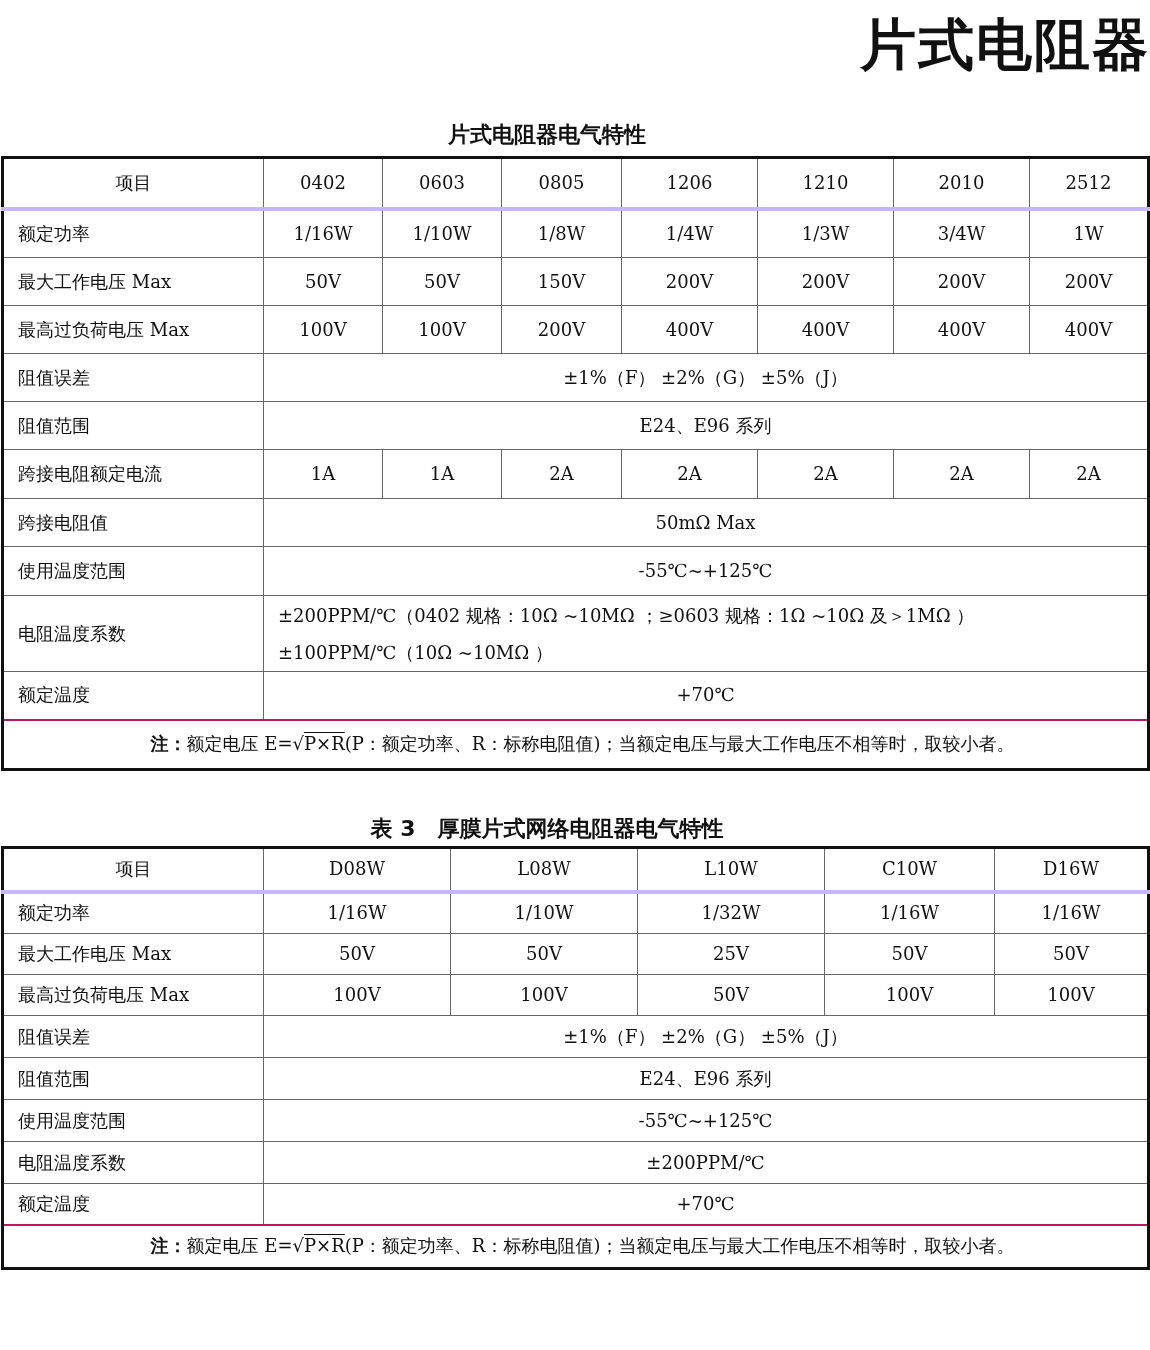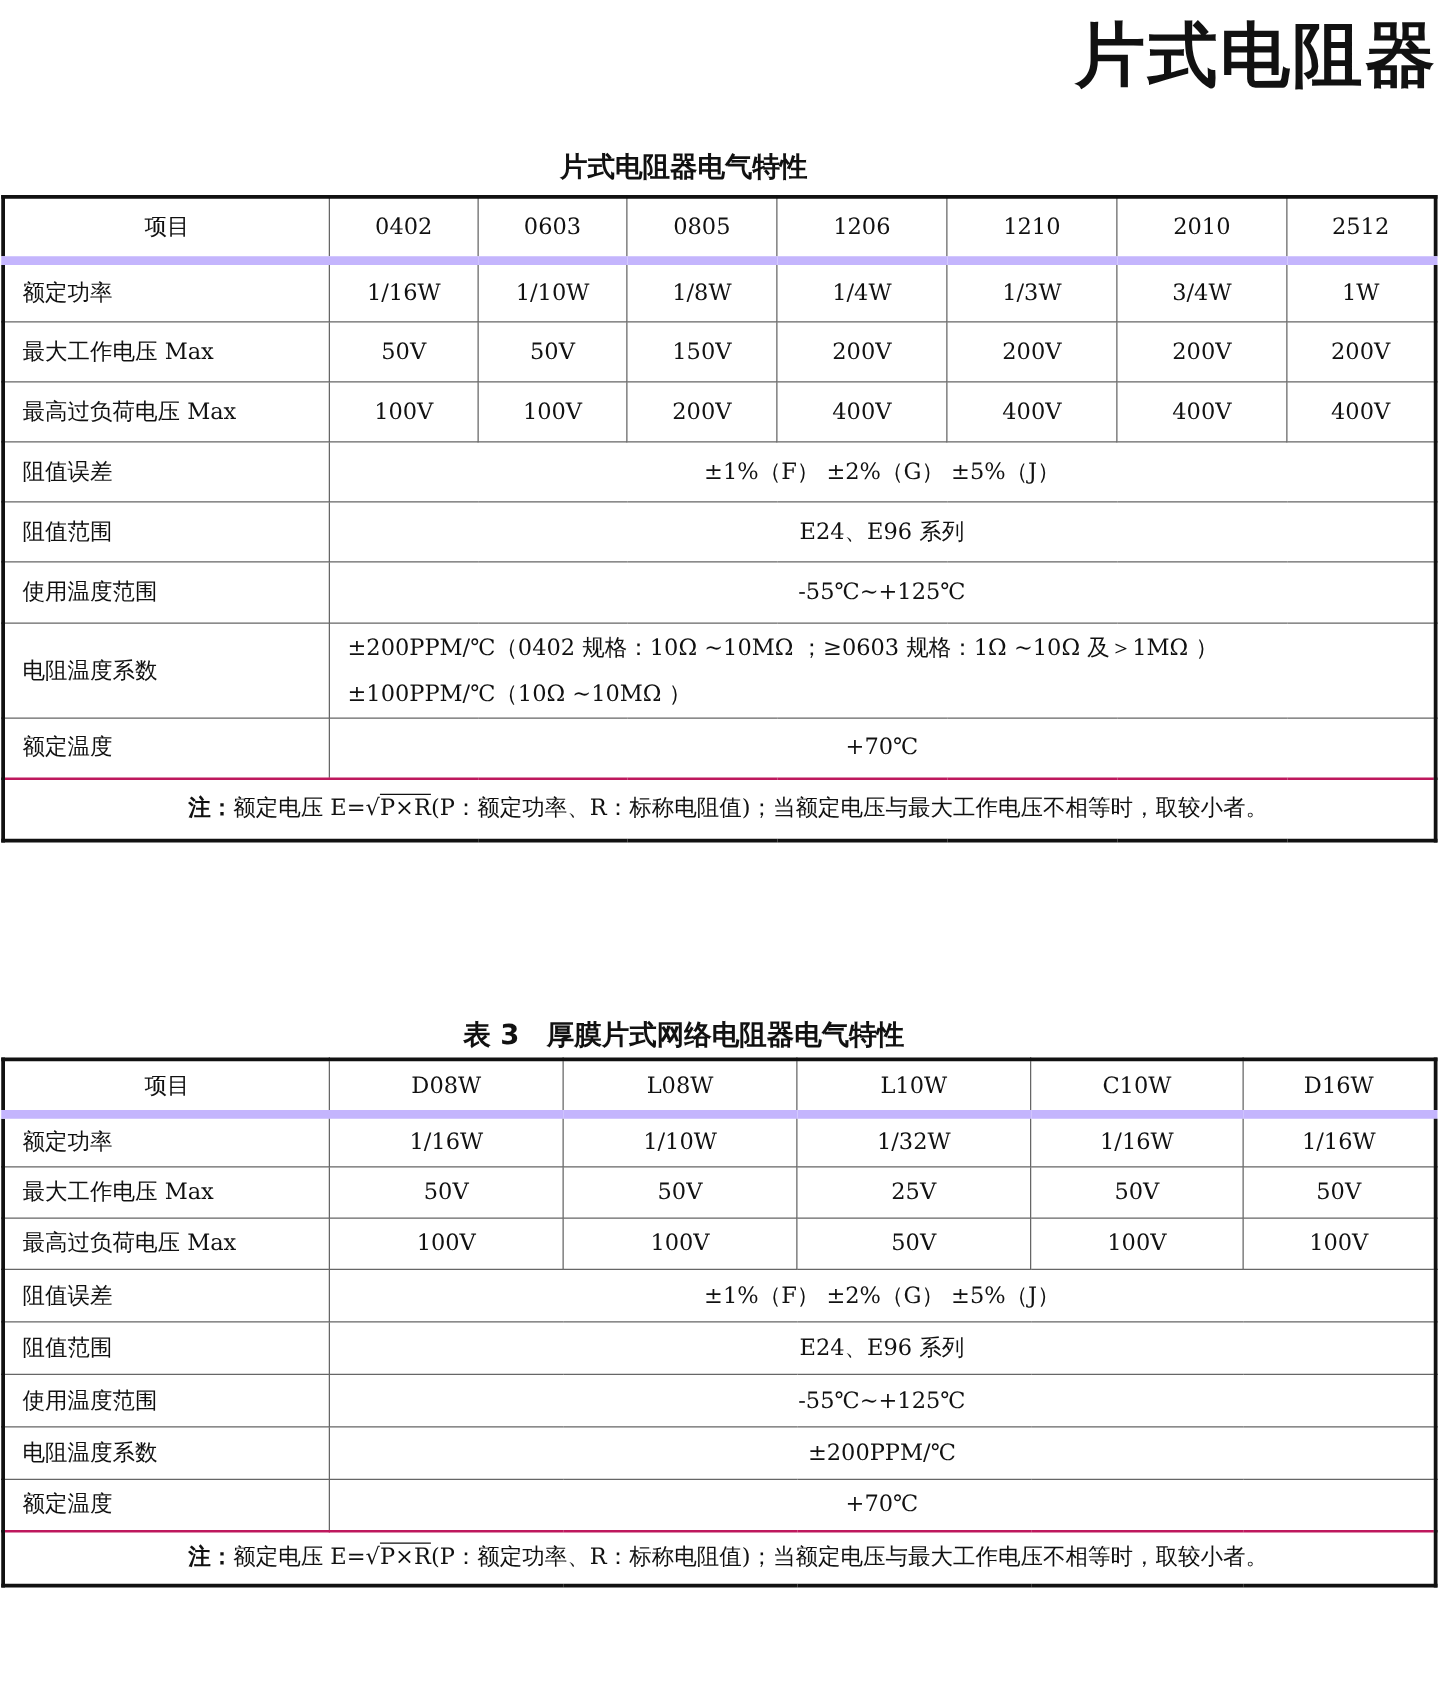--- a/index.html
+++ b/index.html
@@ -8,21 +8,21 @@
   .main-title { position: absolute; top: 10px; left: 0; width: 1150px; text-align: right;
                 font-family: "DejaVu Sans", sans-serif; font-weight: bold; font-size: 56px;
                 letter-spacing: 2px; line-height: 70px; }
   .table-title { position: absolute; left: 0; width: 1094px; text-align: center;
                  font-family: "DejaVu Sans", sans-serif; font-weight: bold; font-size: 22px; line-height: 30px; }
   table.spec { position: absolute; left: 1px; border-collapse: collapse; table-layout: fixed;
                border: 3px solid #111; }
   table.spec td { border: 1px solid #666; font-size: 18px; text-align: center; vertical-align: middle;
                   padding: 0; line-height: 22px; white-space: nowrap; }
   table.spec td.label { text-align: left; padding-left: 14px; }
-  table.spec tr.head td { border-bottom: 7px solid #c4b5fd; }
+  table.spec tr.head td { border-bottom: 4px solid #c4b5fd; }
   table.spec td.left-text { text-align: left; padding-left: 14px; line-height: 37px; }
   table.spec tr.note td { text-align: center; padding-left: 14px; border-top: 2px solid #be185d; }
   .note-prefix { font-family: "DejaVu Sans", sans-serif; font-weight: bold; }
   .sqrt-over { text-decoration: overline; }
   #t1 { top: 156px; width: 1146px; }
   #t2 { top: 846px; width: 1146px; }
 </style>
 </head>
 <body>
 
@@ -84,20 +84,34 @@
   </tr>
   <tr style="height:48px">
     <td class="label">阻值误差</td>
     <td colspan="7">±1%（F） ±2%（G） ±5%（J）</td>
   </tr>
   <tr style="height:48px">
     <td class="label">阻值范围</td>
     <td colspan="7">E24、E96 系列</td>
   </tr>
   <tr style="height:49px">
+    <td class="label">跨接电阻额定电流</td>
+    <td>1A</td>
+    <td>1A</td>
+    <td>2A</td>
+    <td>2A</td>
+    <td>2A</td>
+    <td>2A</td>
+    <td>2A</td>
+  </tr>
+  <tr style="height:48px">
+    <td class="label">跨接电阻值</td>
+    <td colspan="7">50mΩ Max</td>
+  </tr>
+  <tr style="height:49px">
     <td class="label">使用温度范围</td>
     <td colspan="7">-55℃~+125℃</td>
   </tr>
   <tr style="height:76px">
     <td class="label">电阻温度系数</td>
     <td colspan="7" class="left-text">
       <div>±200PPM/℃（0402 规格：10Ω ~10MΩ ；≥0603 规格：1Ω ~10Ω 及＞1MΩ ）</div>
       <div>±100PPM/℃（10Ω ~10MΩ ）</div>
     </td>
   </tr>

